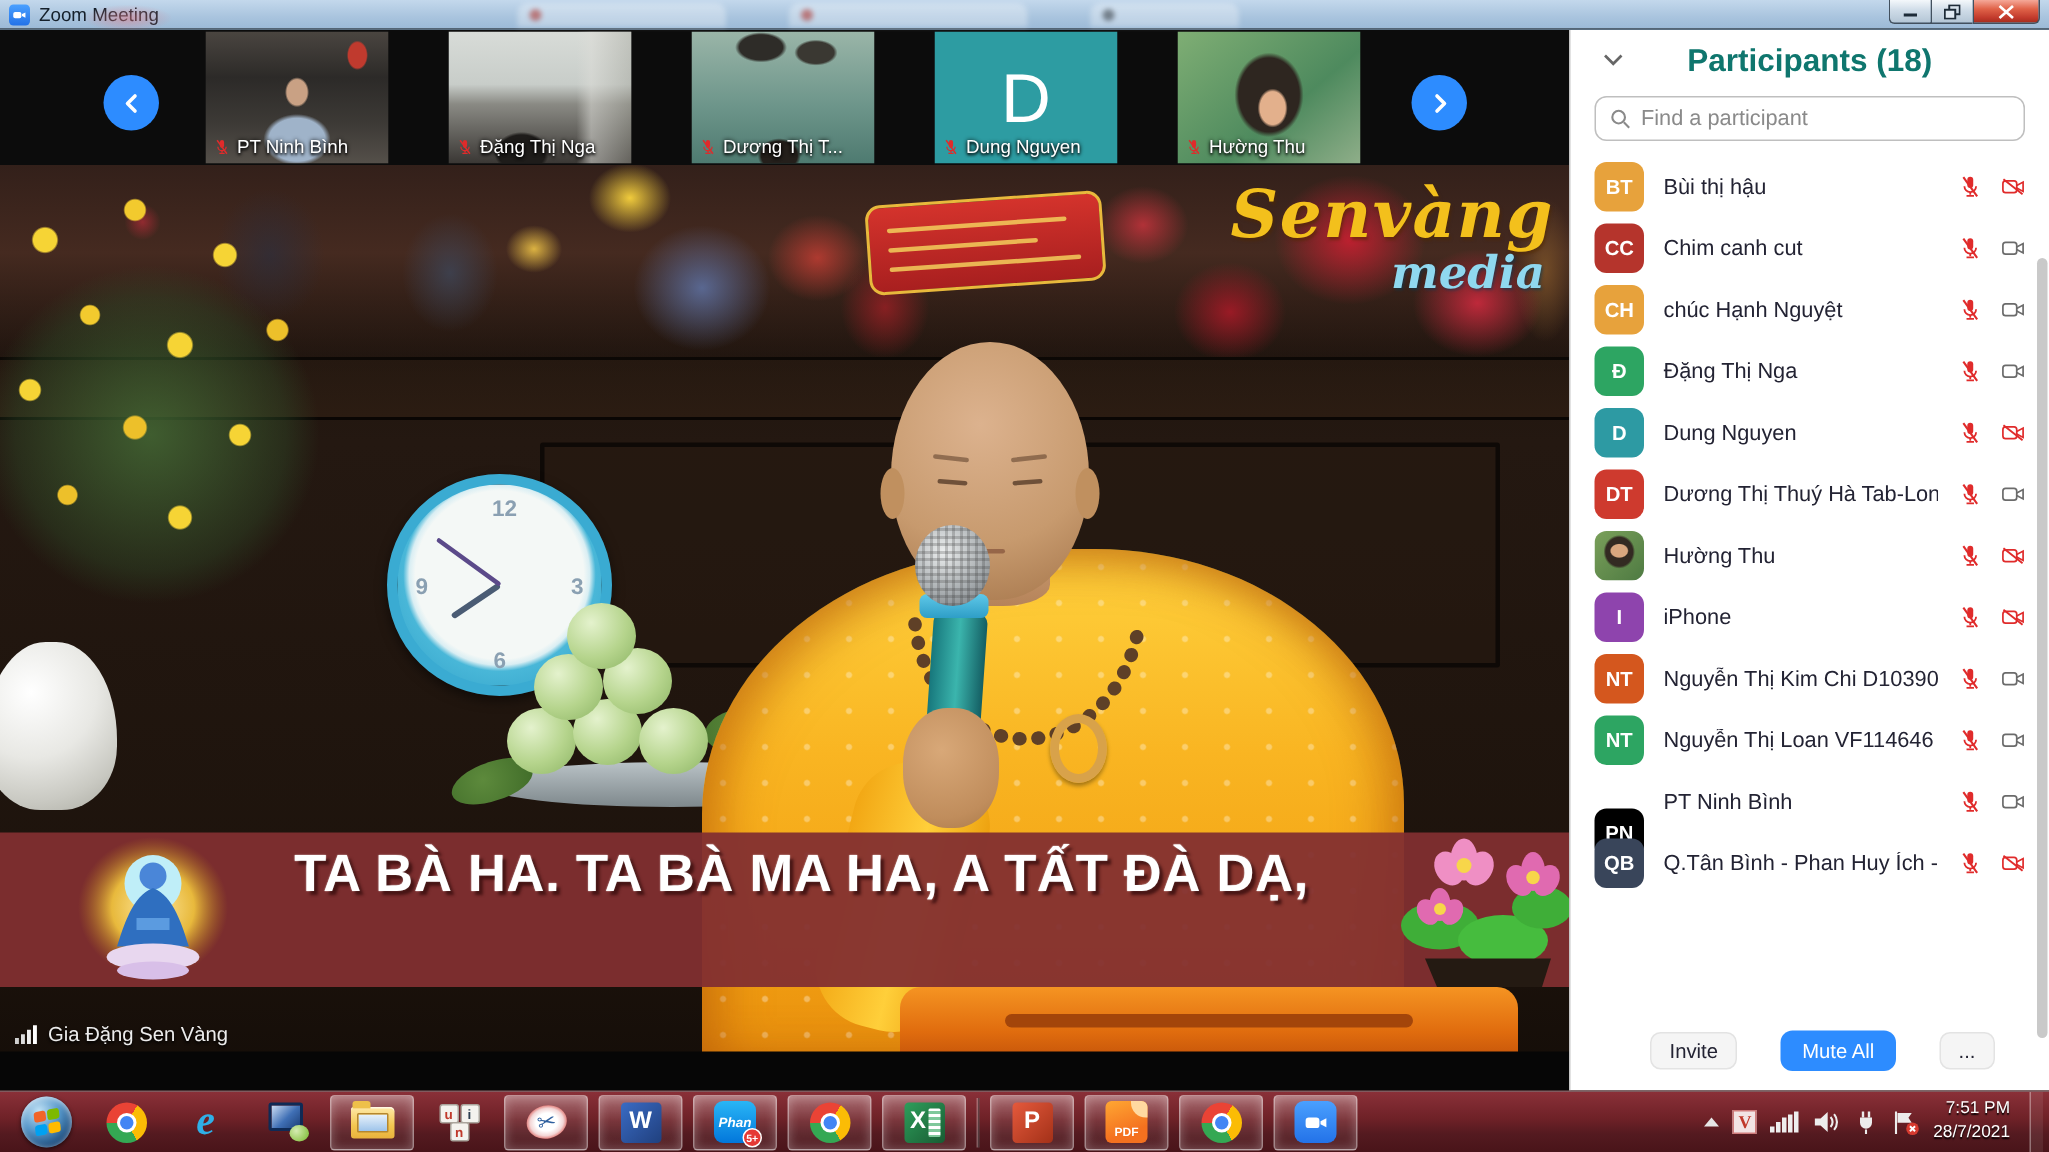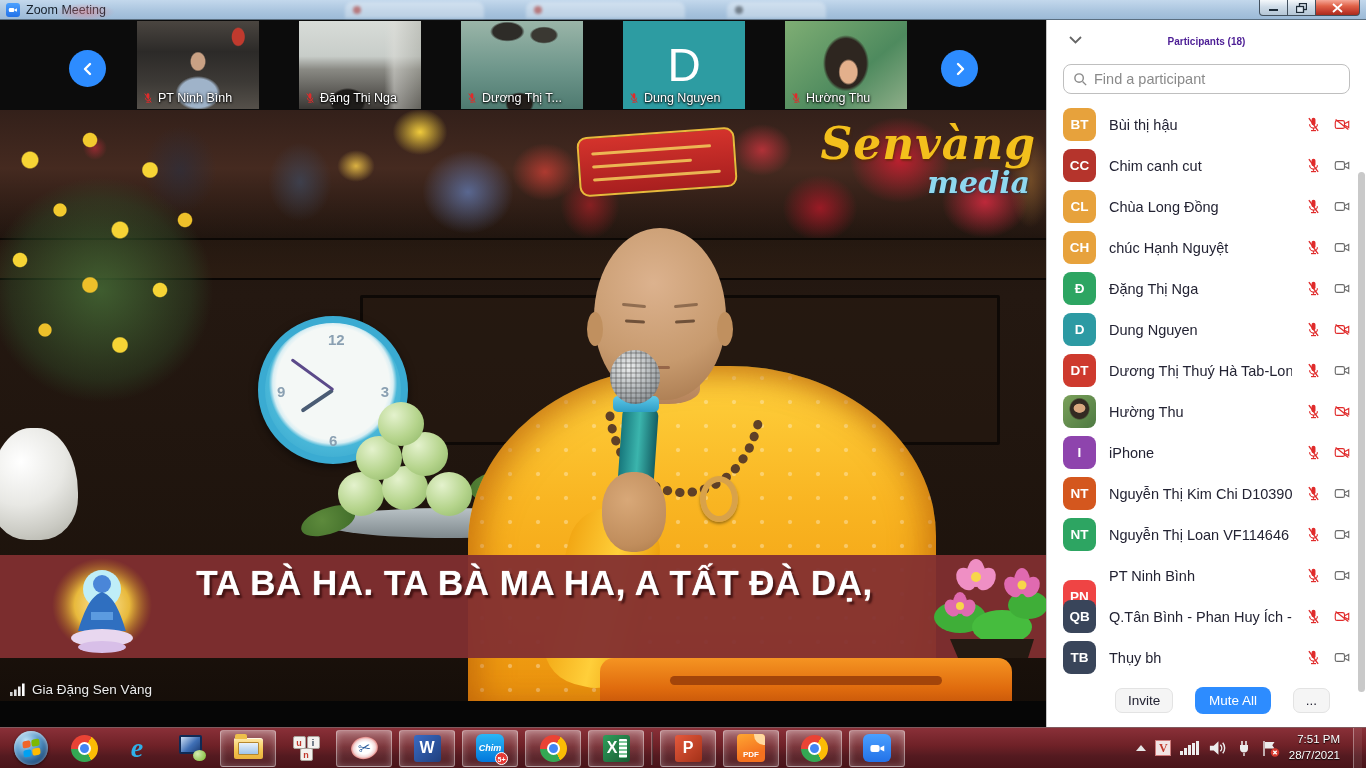--- a/index.html
+++ b/index.html
@@ -172,37 +172,37 @@
            background:linear-gradient(180deg,#f59422,#e06c0e 65%,#c8570a); border-radius:14px 14px 0 0; }
   .chair i { position:absolute; left:70px; right:70px; top:18px; height:9px; background:#a3450a; border-radius:5px; display:block; }
   .vblack { position:absolute; left:0; right:0; bottom:0; height:26px; background:#060606; z-index:6; }
   .speaker-label { position:absolute; left:10px; bottom:30px; display:flex; align-items:center; gap:7px; z-index:7;
                    color:#ececec; font-size:13.5px; text-shadow:0 1px 2px #000; }
 
   
   #panel { width:320px; background:#fff; border-left:1px solid #c6c6c6; display:flex; flex-direction:column; position:relative; }
   .p-header { height:42px; flex:none; display:flex; align-items:center; justify-content:center; position:relative; }
   .chev { position:absolute; left:22px; top:16px; cursor:pointer; display:flex; }
-  .p-title { font-size:10px; font-weight:bold; color:#4c1d95; }
+  .p-title { font-size:21px; font-weight:bold; color:#0f766e; }
   .p-search-wrap { padding:2px 16px 10px; flex:none; }
   .p-search { height:30px; border:1px solid #bfbfbf; border-radius:8px; display:flex; align-items:center; padding:0 9px; gap:6px; }
   .p-search input { border:none; outline:none; flex:1; font-size:14.5px; color:#15803d; font-family:inherit; }
   .p-search input::placeholder { color:#8a8a8a; }
   #p-list { flex:1; overflow:hidden; }
   .p-row { height:41px; display:flex; align-items:center; padding:0 15px 0 16px; gap:13px; cursor:pointer; }
   .avatar { flex:none; width:33px; height:33px; border-radius:8px; color:#fff; font-weight:bold; font-size:13.5px;
             display:flex; align-items:center; justify-content:center; }
   .avatar.photo { background:
       radial-gradient(9px 7px at 50% 40%, #d9a77f 60%, transparent 70%),
       radial-gradient(15px 16px at 50% 42%, #332a22 60%, transparent 70%),
       linear-gradient(135deg,#7aa05a,#4e7a42); }
   .p-name { flex:1; font-size:14.5px; color:#232333; white-space:nowrap; overflow:hidden; }
   .ico { flex:none; display:flex; align-items:center; }
   .ico.mic { margin-right:-2px; }
-  .p-footer { height:48px; flex:none; display:flex; align-items:center; justify-content:space-between; padding:0 36px 6px 68px; }
+  .p-footer { height:48px; flex:none; display:flex; align-items:center; justify-content:space-between; padding:0 36px 6px 53px; }
   .btn-invite, .btn-more { background:#f5f5f5; border:1px solid #e3e3e3; border-radius:7px; padding:4px 12px;
             font-size:13.5px; color:#232333; cursor:pointer; font-family:inherit; }
   .btn-muteall { background:#2D8CFF; border:none; border-radius:8px; padding:6px 14px; font-size:13.5px;
             color:#fff; cursor:pointer; font-family:inherit; }
   .scrollthumb { position:absolute; right:1px; top:152px; width:7px; height:520px; background:#c9c9c9; border-radius:4px; }
 
   
   #taskbar { height:41px; flex:none; display:flex; align-items:center; padding-left:8px; position:relative; z-index:60;
              background:linear-gradient(180deg,#8a3038 0%,#6e2127 45%,#541a20 70%,#491419 100%);
              border-top:1px solid rgba(255,255,255,.3); }
@@ -594,39 +594,20 @@
               </svg>
             </span>
     <span class="ico cam">
               <svg width="18" height="17" viewBox="0 0 24 24">
                 <rect x="2.5" y="6.5" width="13" height="11" rx="2.5" fill="none" stroke="#6b6b6b" stroke-width="1.6"></rect>
                 <path d="M15.5 10.8 L21.5 7.6 v8.8 l-6 -3.2" fill="none" stroke="#6b6b6b" stroke-width="1.6"></path>
               </svg>
             </span>
   </div>
 
-  <div class="p-row">
-    <div class="avatar" style="background: rgb(231, 162, 60);">CL</div>
-    <div class="p-name">Chùa Long Đồng</div>
-    <span class="ico mic">
-              <svg width="17" height="17" viewBox="0 0 24 24">
-                <rect x="9.2" y="2.6" width="5.6" height="10.6" rx="2.8" fill="#e02b2b"></rect>
-                <path d="M6.5 11.5a5.5 5.5 0 0 0 11 0" fill="none" stroke="#e02b2b" stroke-width="1.7"></path>
-                <line x1="12" y1="17" x2="12" y2="19.6" stroke="#e02b2b" stroke-width="1.7"></line>
-                <line x1="8.5" y1="20.6" x2="15.5" y2="20.6" stroke="#e02b2b" stroke-width="1.7"></line>
-                <line x1="5.5" y1="3" x2="18.5" y2="21" stroke="#e02b2b" stroke-width="2"></line>
-              </svg>
-            </span>
-    <span class="ico cam">
-              <svg width="18" height="17" viewBox="0 0 24 24">
-                <rect x="2.5" y="6.5" width="13" height="11" rx="2.5" fill="none" stroke="#6b6b6b" stroke-width="1.6"></rect>
-                <path d="M15.5 10.8 L21.5 7.6 v8.8 l-6 -3.2" fill="none" stroke="#6b6b6b" stroke-width="1.6"></path>
-              </svg>
-            </span>
-  </div>
 
   <div class="p-row">
     <div class="avatar" style="background: rgb(231, 162, 60);">CH</div>
     <div class="p-name">chúc Hạnh Nguyệt</div>
     <span class="ico mic">
               <svg width="17" height="17" viewBox="0 0 24 24">
                 <rect x="9.2" y="2.6" width="5.6" height="10.6" rx="2.8" fill="#e02b2b"></rect>
                 <path d="M6.5 11.5a5.5 5.5 0 0 0 11 0" fill="none" stroke="#e02b2b" stroke-width="1.7"></path>
                 <line x1="12" y1="17" x2="12" y2="19.6" stroke="#e02b2b" stroke-width="1.7"></line>
                 <line x1="8.5" y1="20.6" x2="15.5" y2="20.6" stroke="#e02b2b" stroke-width="1.7"></line>
@@ -778,21 +759,21 @@
             </span>
     <span class="ico cam">
               <svg width="18" height="17" viewBox="0 0 24 24">
                 <rect x="2.5" y="6.5" width="13" height="11" rx="2.5" fill="none" stroke="#6b6b6b" stroke-width="1.6"></rect>
                 <path d="M15.5 10.8 L21.5 7.6 v8.8 l-6 -3.2" fill="none" stroke="#6b6b6b" stroke-width="1.6"></path>
               </svg>
             </span>
   </div>
 
   <div class="p-row">
-    <div class="avatar" style="background: #ef4444; margin-top: 42px;">PN</div>
+    <div class="avatar" style="background: #000000; margin-top: 42px;">PN</div>
     <div class="p-name">PT Ninh Bình</div>
     <span class="ico mic">
               <svg width="17" height="17" viewBox="0 0 24 24">
                 <rect x="9.2" y="2.6" width="5.6" height="10.6" rx="2.8" fill="#e02b2b"></rect>
                 <path d="M6.5 11.5a5.5 5.5 0 0 0 11 0" fill="none" stroke="#e02b2b" stroke-width="1.7"></path>
                 <line x1="12" y1="17" x2="12" y2="19.6" stroke="#e02b2b" stroke-width="1.7"></line>
                 <line x1="8.5" y1="20.6" x2="15.5" y2="20.6" stroke="#e02b2b" stroke-width="1.7"></line>
                 <line x1="5.5" y1="3" x2="18.5" y2="21" stroke="#e02b2b" stroke-width="2"></line>
               </svg>
             </span>
@@ -818,39 +799,20 @@
             </span>
     <span class="ico cam">
               <svg width="18" height="17" viewBox="0 0 24 24">
                 <rect x="2.5" y="6.5" width="13" height="11" rx="2.5" fill="none" stroke="#e02b2b" stroke-width="1.6"></rect>
                 <path d="M15.5 10.8 L21.5 7.6 v8.8 l-6 -3.2" fill="none" stroke="#e02b2b" stroke-width="1.6"></path>
                 <line x1="3" y1="5" x2="21" y2="19" stroke="#e02b2b" stroke-width="1.8"></line>
               </svg>
             </span>
   </div>
 
-  <div class="p-row">
-    <div class="avatar" style="background: rgb(57, 69, 90);">TB</div>
-    <div class="p-name">Thụy bh</div>
-    <span class="ico mic">
-              <svg width="17" height="17" viewBox="0 0 24 24">
-                <rect x="9.2" y="2.6" width="5.6" height="10.6" rx="2.8" fill="#e02b2b"></rect>
-                <path d="M6.5 11.5a5.5 5.5 0 0 0 11 0" fill="none" stroke="#e02b2b" stroke-width="1.7"></path>
-                <line x1="12" y1="17" x2="12" y2="19.6" stroke="#e02b2b" stroke-width="1.7"></line>
-                <line x1="8.5" y1="20.6" x2="15.5" y2="20.6" stroke="#e02b2b" stroke-width="1.7"></line>
-                <line x1="5.5" y1="3" x2="18.5" y2="21" stroke="#e02b2b" stroke-width="2"></line>
-              </svg>
-            </span>
-    <span class="ico cam">
-              <svg width="18" height="17" viewBox="0 0 24 24">
-                <rect x="2.5" y="6.5" width="13" height="11" rx="2.5" fill="none" stroke="#6b6b6b" stroke-width="1.6"></rect>
-                <path d="M15.5 10.8 L21.5 7.6 v8.8 l-6 -3.2" fill="none" stroke="#6b6b6b" stroke-width="1.6"></path>
-              </svg>
-            </span>
-  </div>
 </div>
       <div class="p-footer">
         <button class="btn-invite">Invite</button>
         <button class="btn-muteall">Mute All</button>
         <button class="btn-more">...</button>
       </div>
       <div class="scrollthumb"></div>
     </aside>
   </div>
 
@@ -893,21 +855,21 @@
           </span>
         </button>
         <button class="task-btn active">
           <span class="snip">✂</span>
         </button>
         <button class="task-btn active">
           <span class="doc word">W</span>
         </button>
         <button class="task-btn active">
           <span class="zalo">
-            <b>Chim</b>
+            <b>Phan</b>
             <span class="zalo-badge">5+</span>
           </span>
         </button>
         <button class="task-btn active">
           <span class="chrome">
             <span class="cc">
               <span class="cd"></span>
             </span>
           </span>
         </button>

